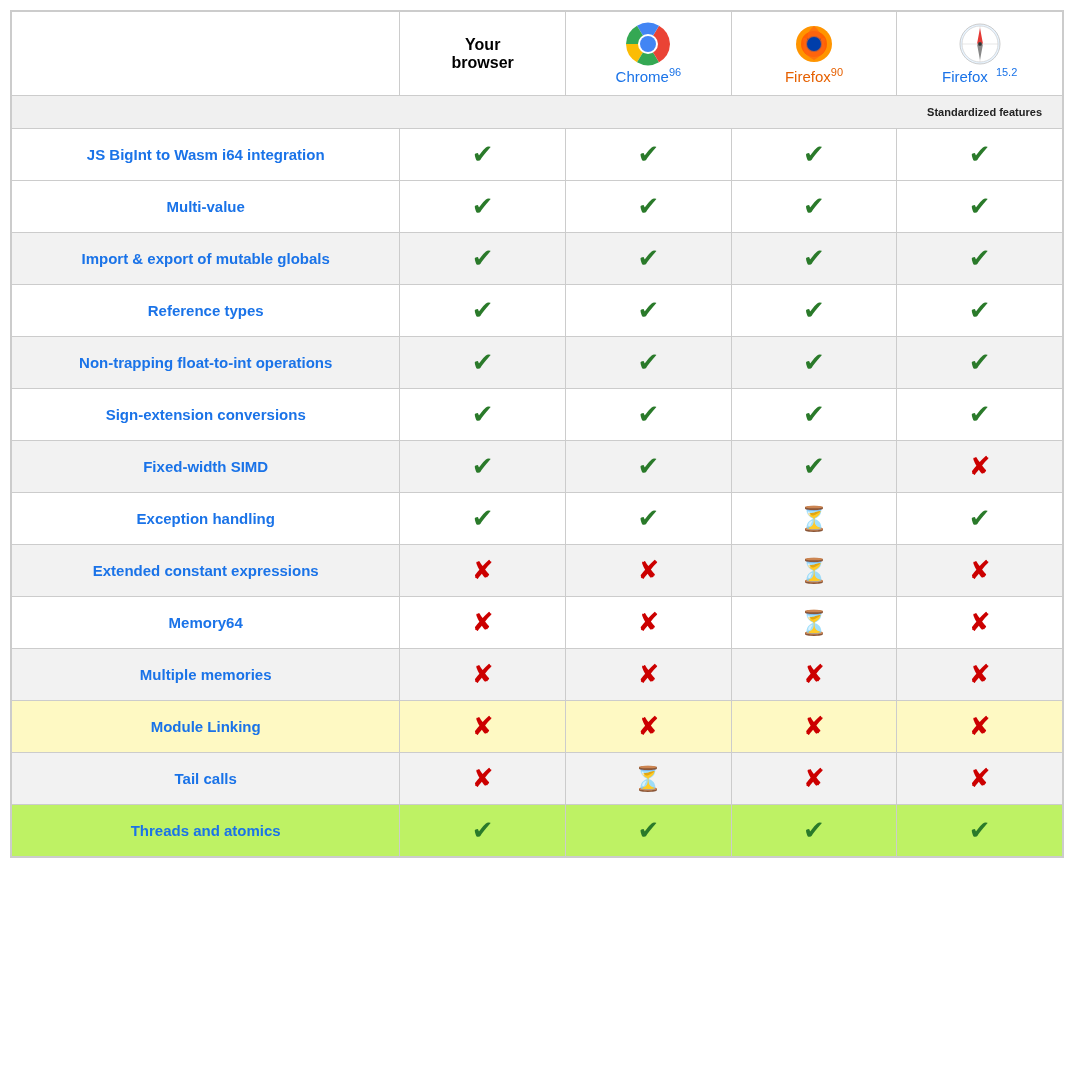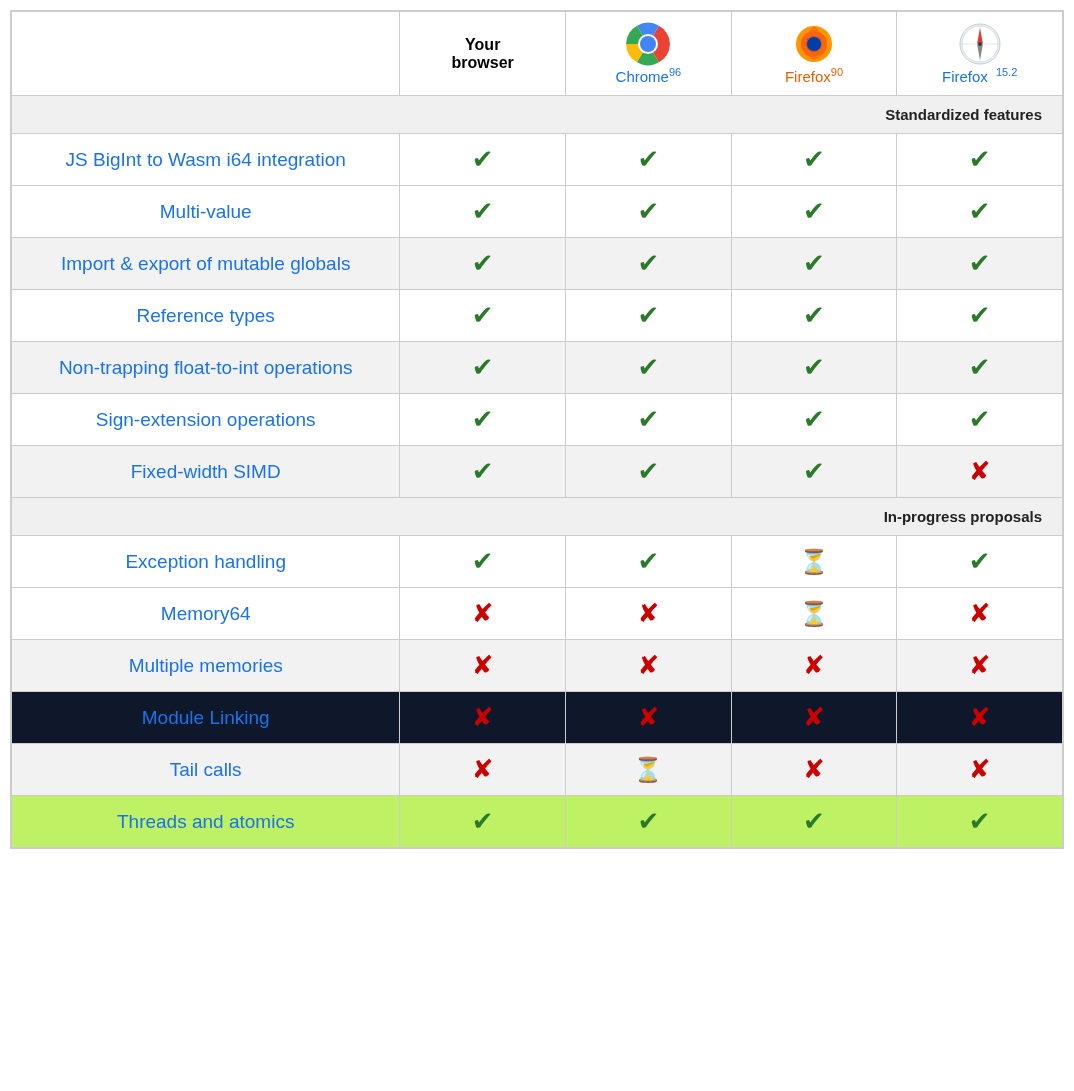--- a/index.html
+++ b/index.html
@@ -46,30 +46,30 @@
     .chrome-name { color: #1a73e8; }
     .firefox-name { color: #e66000; }
     .safari-name { color: #1a73e8; }
     .browser-version {
       font-size: 11px;
       vertical-align: super;
     }
     .section-header td {
       background: #f0f0f0;
       font-weight: bold;
-      font-size: 15px;
+      font-size: 11px;
       color: #222;
       text-align: right;
       padding-right: 20px;
       border: 1px solid #ccc;
     }
     .feature-name {
       color: #1a73e8;
-      font-weight: normal;
-      font-size: 19px;
+      font-weight: bold;
+      font-size: 15px;
     }
     .check { color: #2a7a2a; font-size: 26px; }
     .cross { color: #cc0000; font-size: 26px; }
     .hourglass { font-size: 24px; }
 
     
     .icon-wrapper { display: flex; flex-direction: column; align-items: center; }
 
     
     .chrome-icon { width: 44px; height: 44px; }
@@ -200,67 +200,73 @@
           <td>
         <span class="feature-name">Non-trapping float-to-int operations</span>
       </td>
           <td><span class="check">✔</span></td>
           <td><span class="check">✔</span></td>
           <td><span class="check">✔</span></td>
           <td><span class="check">✔</span></td>
         </tr>
         <tr style="background: rgb(255, 255, 255);">
           <td>
-        <span class="feature-name">Sign-extension operations</span>
+        <span class="feature-name">Sign-extension conversions</span>
       </td>
           <td><span class="check">✔</span></td>
           <td><span class="check">✔</span></td>
           <td><span class="check">✔</span></td>
           <td><span class="check">✔</span></td>
         </tr>
         <tr style="background: rgb(242, 242, 242);">
           <td>
         <span class="feature-name">Fixed-width SIMD</span>
       </td>
           <td><span class="check">✔</span></td>
           <td><span class="check">✔</span></td>
           <td><span class="check">✔</span></td>
           <td><span class="cross">✘</span></td>
         </tr>
-        <tr class="section-header">
-          <td colspan="5">In-progress proposals</td>
-        </tr>
         <tr style="background: rgb(255, 255, 255);">
           <td>
         <span class="feature-name">Exception handling</span>
       </td>
           <td><span class="check">✔</span></td>
           <td><span class="check">✔</span></td>
           <td><span class="hourglass">⏳</span></td>
           <td><span class="check">✔</span></td>
         </tr>
+        <tr style="background: rgb(242, 242, 242);">
+          <td>
+        <span class="feature-name">Extended constant expressions</span>
+      </td>
+          <td><span class="cross">✘</span></td>
+          <td><span class="cross">✘</span></td>
+          <td><span class="hourglass">⏳</span></td>
+          <td><span class="cross">✘</span></td>
+        </tr>
         <tr style="background: rgb(255, 255, 255);">
           <td>
         <span class="feature-name">Memory64</span>
       </td>
           <td><span class="cross">✘</span></td>
           <td><span class="cross">✘</span></td>
           <td><span class="hourglass">⏳</span></td>
           <td><span class="cross">✘</span></td>
         </tr>
         <tr style="background: rgb(242, 242, 242);">
           <td>
         <span class="feature-name">Multiple memories</span>
       </td>
           <td><span class="cross">✘</span></td>
           <td><span class="cross">✘</span></td>
           <td><span class="cross">✘</span></td>
           <td><span class="cross">✘</span></td>
         </tr>
-        <tr style="background: #0f172a;">
+        <tr style="background: #fef9c3;">
           <td>
         <span class="feature-name">Module Linking</span>
       </td>
           <td><span class="cross">✘</span></td>
           <td><span class="cross">✘</span></td>
           <td><span class="cross">✘</span></td>
           <td><span class="cross">✘</span></td>
         </tr>
         <tr style="background: rgb(242, 242, 242);">
           <td>

